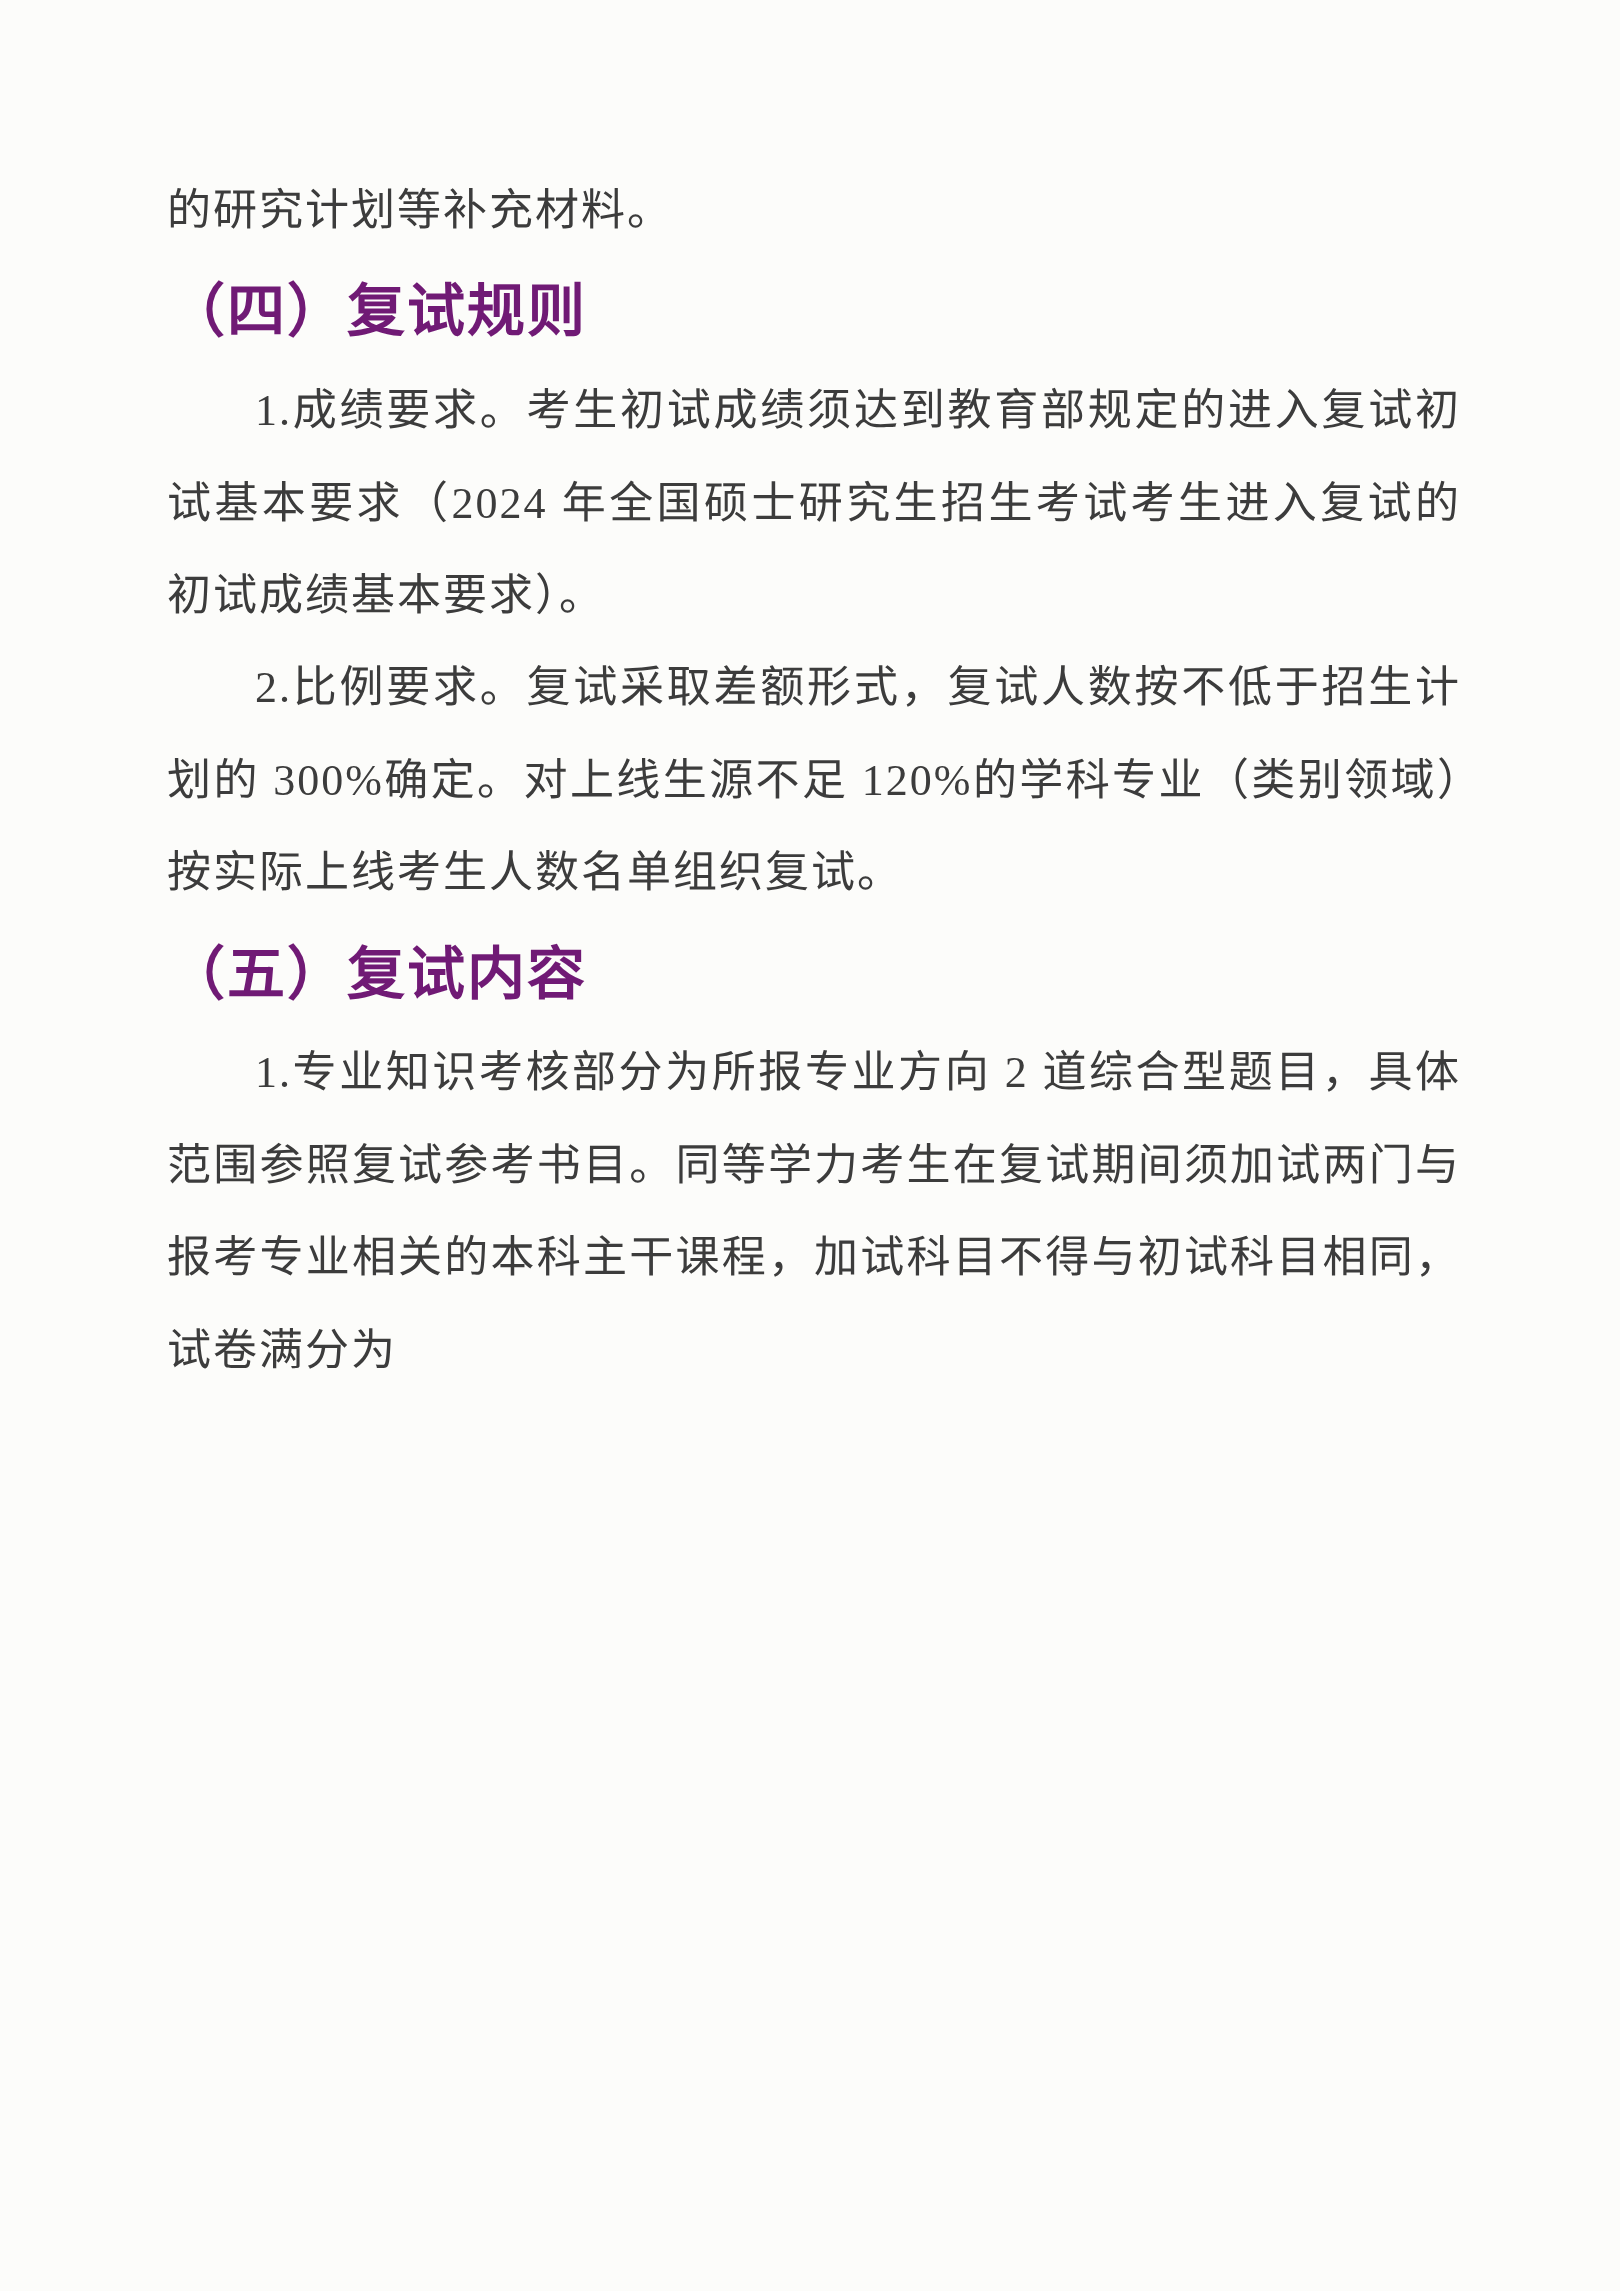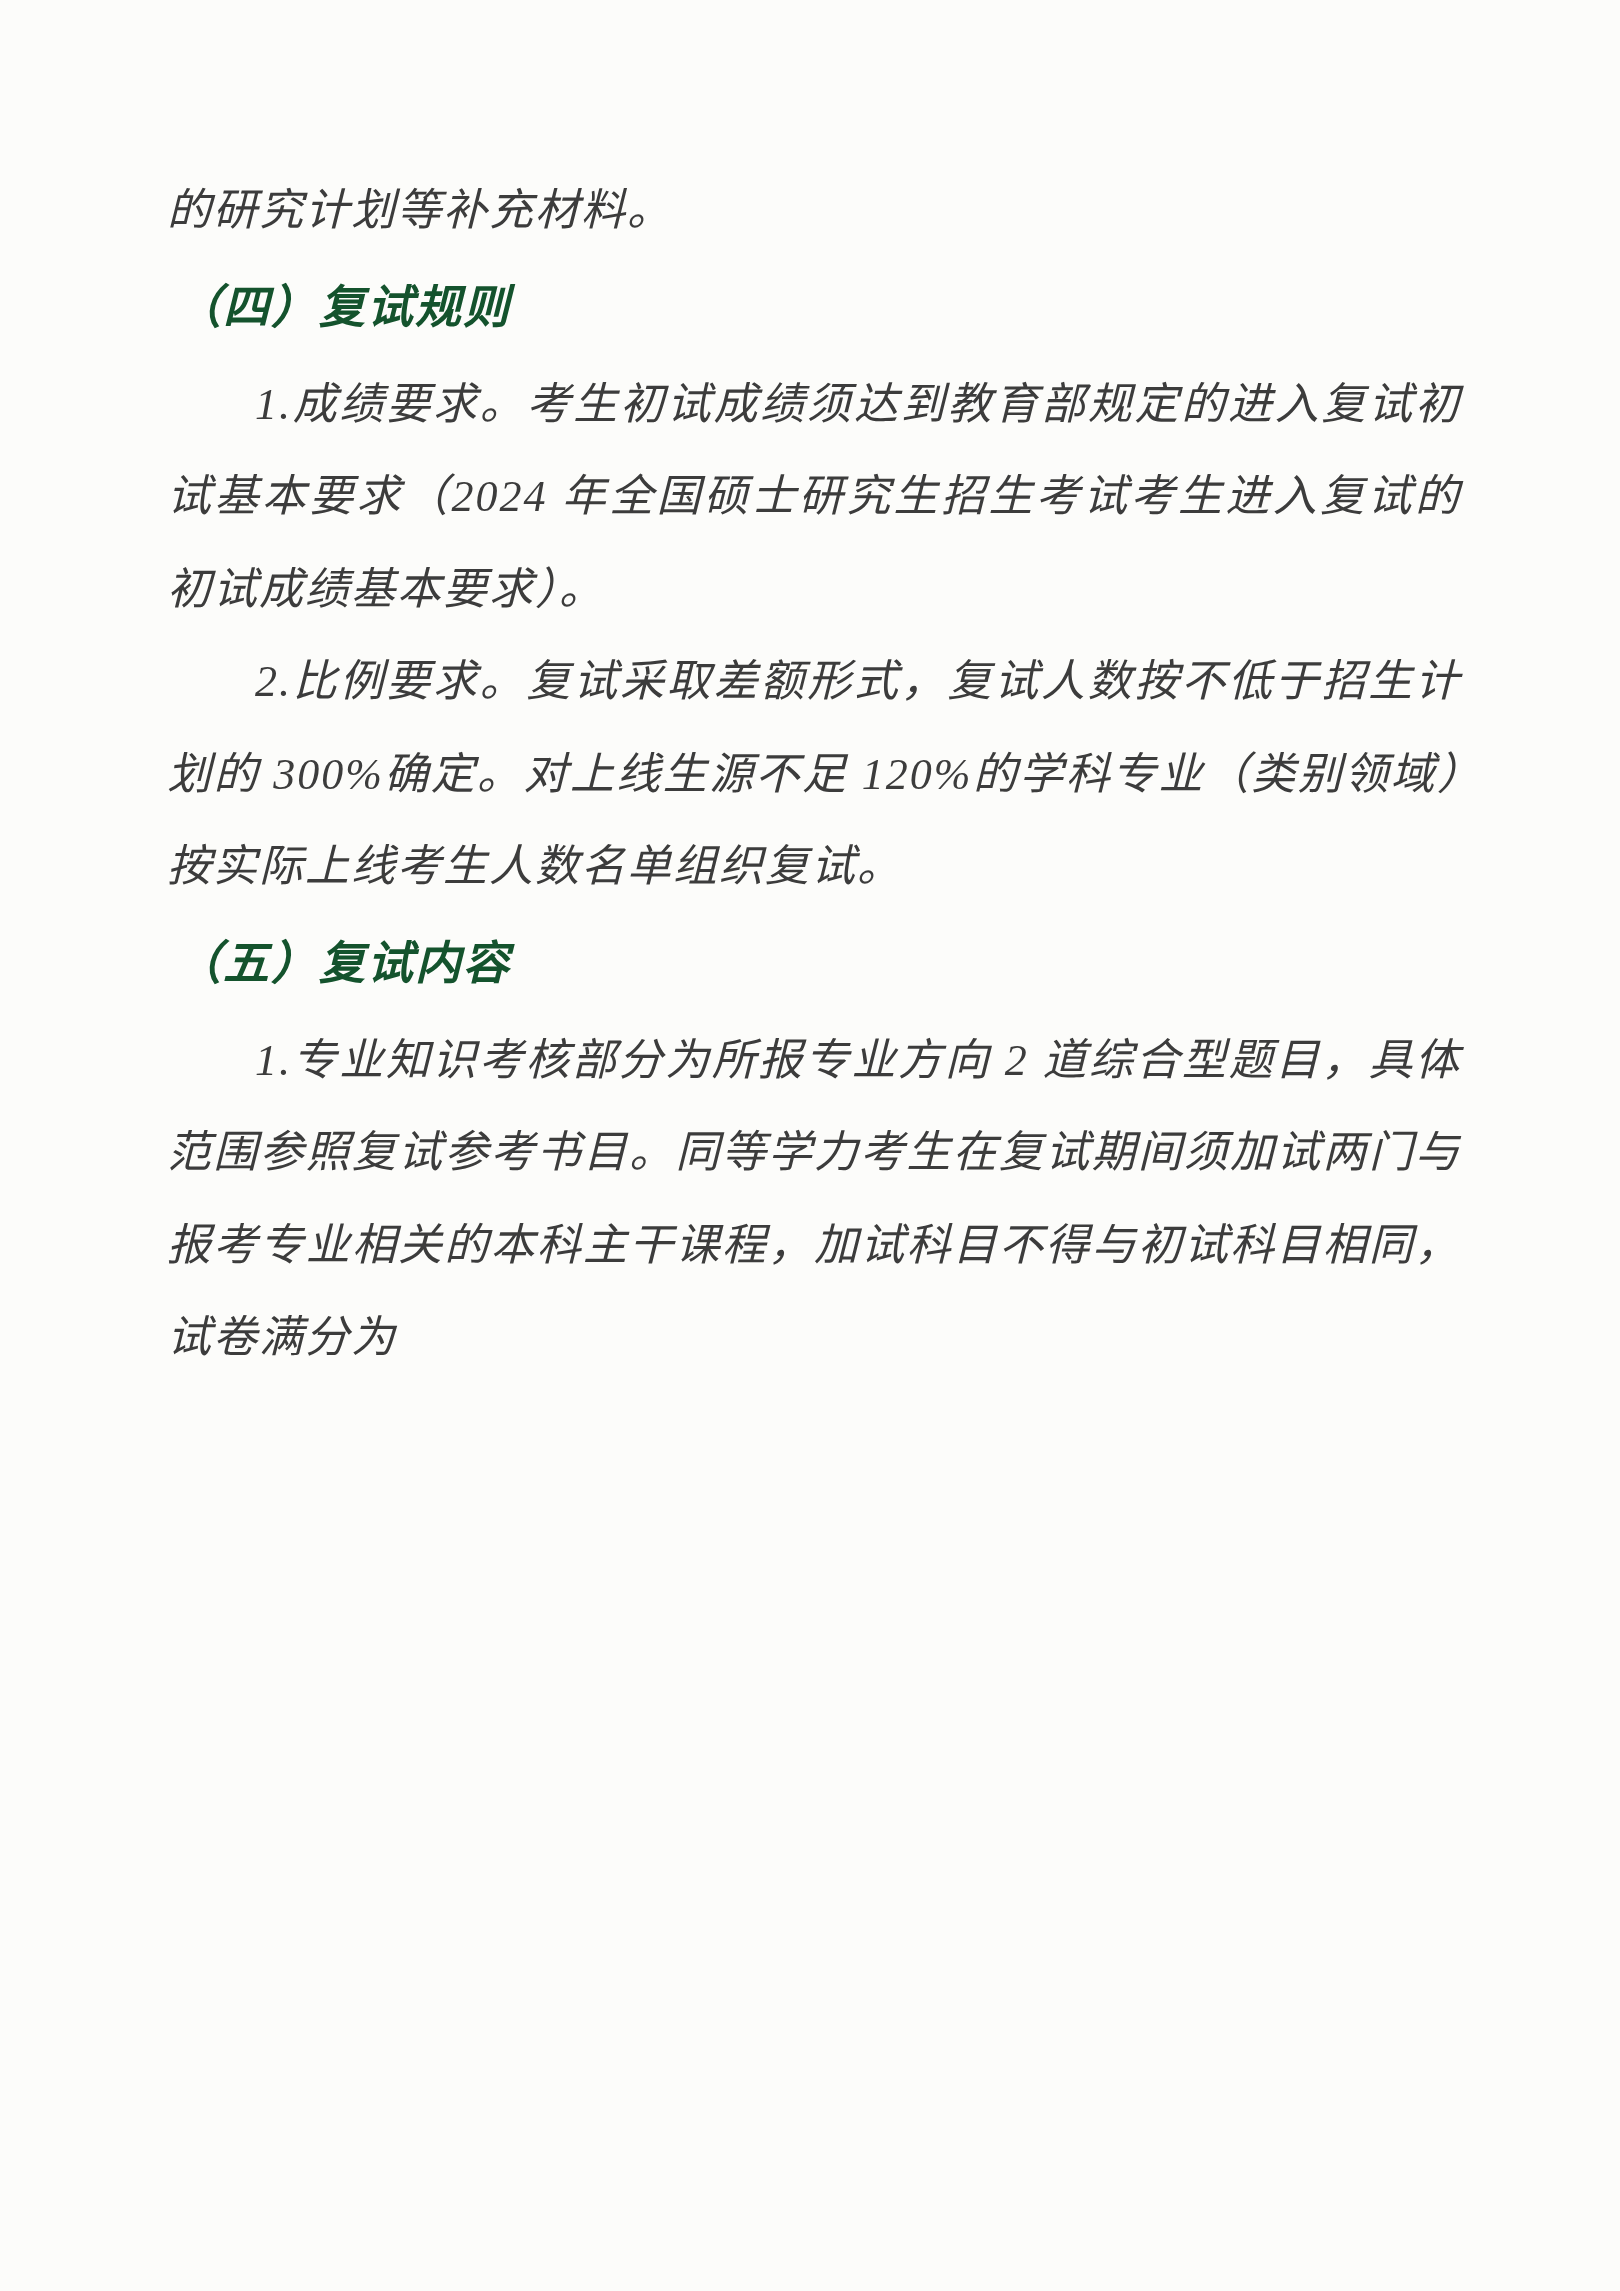--- a/index.html
+++ b/index.html
@@ -10,43 +10,42 @@
   .page {
     position: relative;
     width: 1620px;
     height: 2292px;
     box-sizing: border-box;
     background: #fcfcfa;
     padding: 165px 159px 0 167px;
     overflow: hidden;
     font-family: "Liberation Serif", "DejaVu Serif", serif;
     color: #3c3c3c;
-    font-style: italic;
   }
   .para {
     margin: 0;
     font-size: 44px;
     line-height: 2.1;
     letter-spacing: 2px;
     text-align: justify;
     text-indent: 0;
     color: #3c3c3c;
     font-weight: 500;
   }
   .para.indent {
     text-indent: 2em;
   }
   .heading {
-    margin: 8px;
+    margin: 0;
     font-family: "Liberation Sans", "DejaVu Sans", sans-serif;
-    font-size: 46px;
+    font-size: 58px;
     line-height: 1.86;
     letter-spacing: 2px;
     font-weight: bold;
-    color: #14532d;
+    color: #701a75;
     text-indent: 0;
   }
 </style>
 </head>
 <body>
 
 <div class="page">
 
   <p class="para">的研究计划等补充材料。</p>
 

